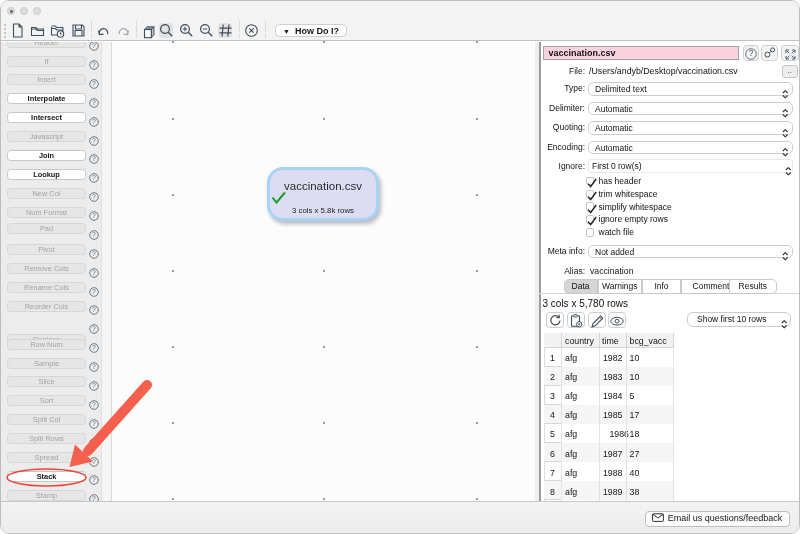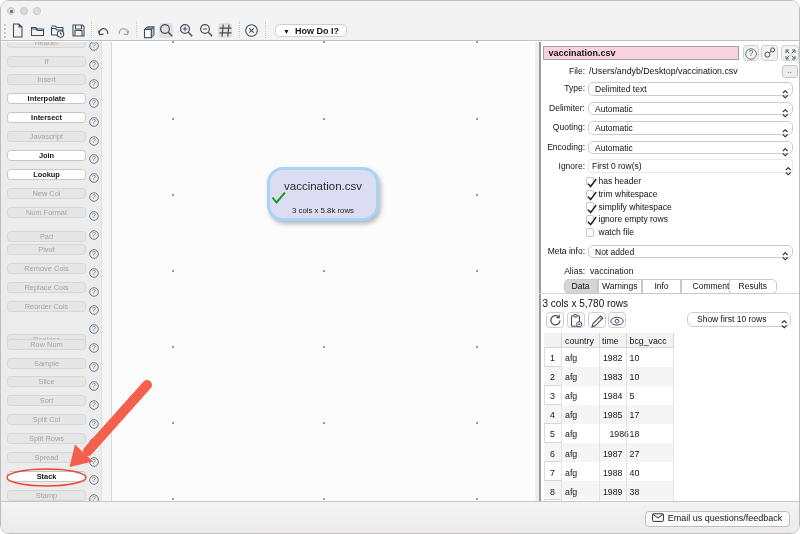--- a/index.html
+++ b/index.html
@@ -144,36 +144,36 @@
 <div class="sbtn dis" style="top:145.6px;">New Col</div>
 <div class="qc" style="top:146.1px;"><svg width="10" height="10" viewBox="0 0 10 10" style="">
           <circle cx="5.0" cy="5.0" r="4.3" fill="none" stroke="#5c6d7c" stroke-width="0.9"></circle>
           <text x="5.0" y="7.4" text-anchor="middle" font-family="Liberation Sans, sans-serif" font-size="6.800000000000001" fill="#5c6d7c">?</text>
         </svg></div>
 <div class="sbtn dis" style="top:164.5px;">Num Format</div>
 <div class="qc" style="top:165.0px;"><svg width="10" height="10" viewBox="0 0 10 10" style="">
           <circle cx="5.0" cy="5.0" r="4.3" fill="none" stroke="#5c6d7c" stroke-width="0.9"></circle>
           <text x="5.0" y="7.4" text-anchor="middle" font-family="Liberation Sans, sans-serif" font-size="6.800000000000001" fill="#5c6d7c">?</text>
         </svg></div>
-<div class="sbtn dis" style="top:189px;">Pad</div>
+<div class="sbtn dis" style="top:181px;">Pad</div>
 <div class="qc" style="top:183.9px;"><svg width="10" height="10" viewBox="0 0 10 10" style="">
           <circle cx="5.0" cy="5.0" r="4.3" fill="none" stroke="#5c6d7c" stroke-width="0.9"></circle>
           <text x="5.0" y="7.4" text-anchor="middle" font-family="Liberation Sans, sans-serif" font-size="6.800000000000001" fill="#5c6d7c">?</text>
         </svg></div>
 <div class="sbtn dis" style="top:202.3px;">Pivot</div>
 <div class="qc" style="top:202.8px;"><svg width="10" height="10" viewBox="0 0 10 10" style="">
           <circle cx="5.0" cy="5.0" r="4.3" fill="none" stroke="#5c6d7c" stroke-width="0.9"></circle>
           <text x="5.0" y="7.4" text-anchor="middle" font-family="Liberation Sans, sans-serif" font-size="6.800000000000001" fill="#5c6d7c">?</text>
         </svg></div>
 <div class="sbtn dis" style="top:221.2px;">Remove Cols</div>
 <div class="qc" style="top:221.7px;"><svg width="10" height="10" viewBox="0 0 10 10" style="">
           <circle cx="5.0" cy="5.0" r="4.3" fill="none" stroke="#5c6d7c" stroke-width="0.9"></circle>
           <text x="5.0" y="7.4" text-anchor="middle" font-family="Liberation Sans, sans-serif" font-size="6.800000000000001" fill="#5c6d7c">?</text>
         </svg></div>
-<div class="sbtn dis" style="top:240.0px;">Replace Cols</div>
+<div class="sbtn dis" style="top:240.0px;">Rename Cols</div>
 <div class="qc" style="top:240.5px;"><svg width="10" height="10" viewBox="0 0 10 10" style="">
           <circle cx="5.0" cy="5.0" r="4.3" fill="none" stroke="#5c6d7c" stroke-width="0.9"></circle>
           <text x="5.0" y="7.4" text-anchor="middle" font-family="Liberation Sans, sans-serif" font-size="6.800000000000001" fill="#5c6d7c">?</text>
         </svg></div>
 <div class="sbtn dis" style="top:258.9px;">Reorder Cols</div>
 <div class="qc" style="top:259.4px;"><svg width="10" height="10" viewBox="0 0 10 10" style="">
           <circle cx="5.0" cy="5.0" r="4.3" fill="none" stroke="#5c6d7c" stroke-width="0.9"></circle>
           <text x="5.0" y="7.4" text-anchor="middle" font-family="Liberation Sans, sans-serif" font-size="6.800000000000001" fill="#5c6d7c">?</text>
         </svg></div>
 <div class="sbtn dis" style="top:292px;">Replace</div>

